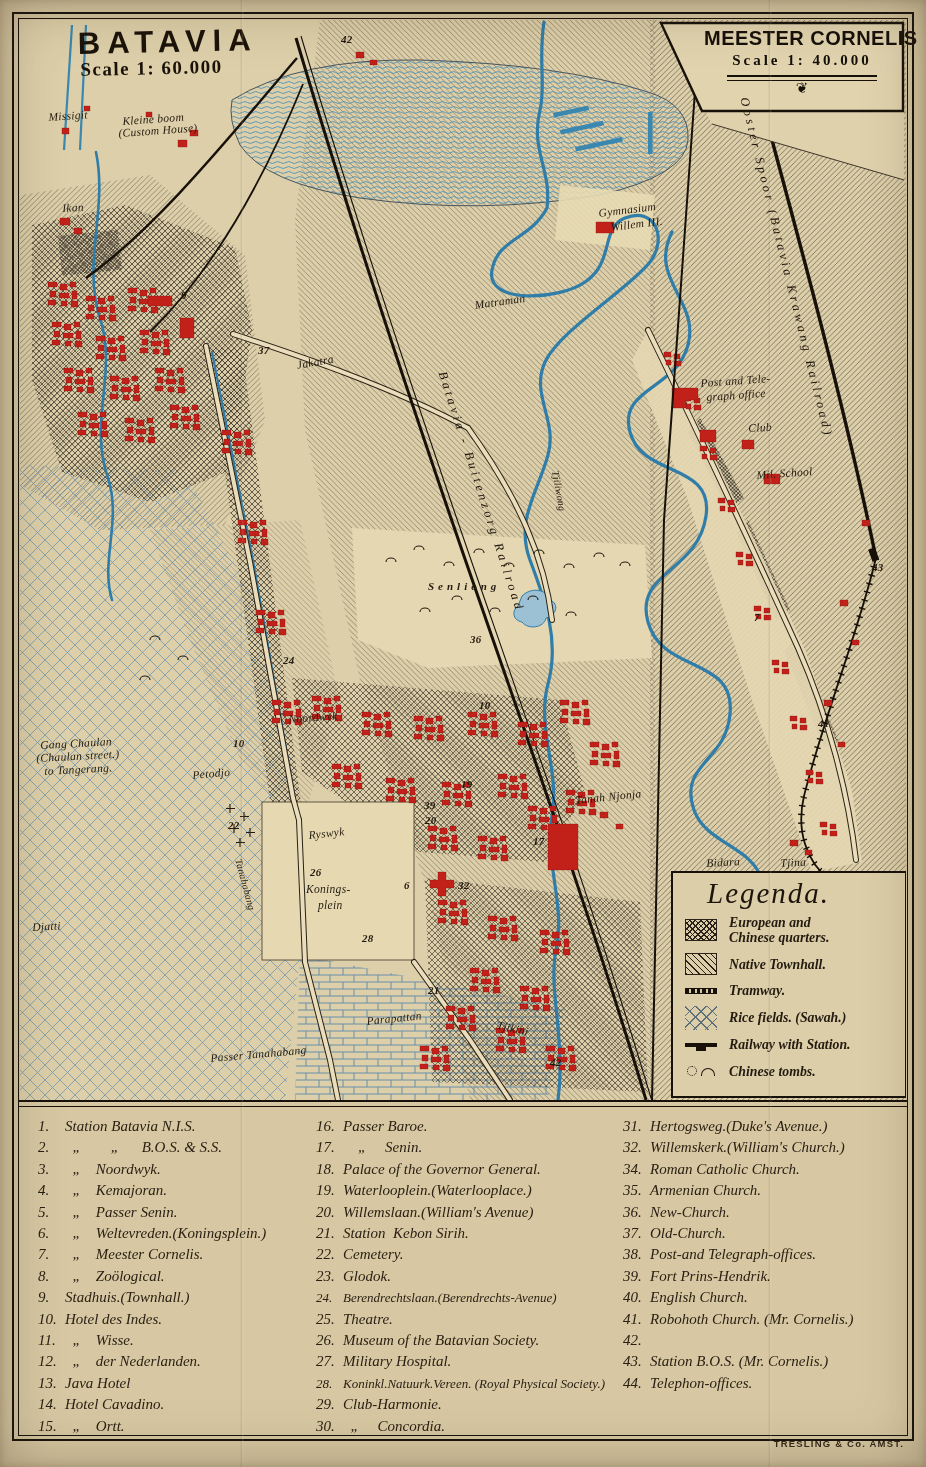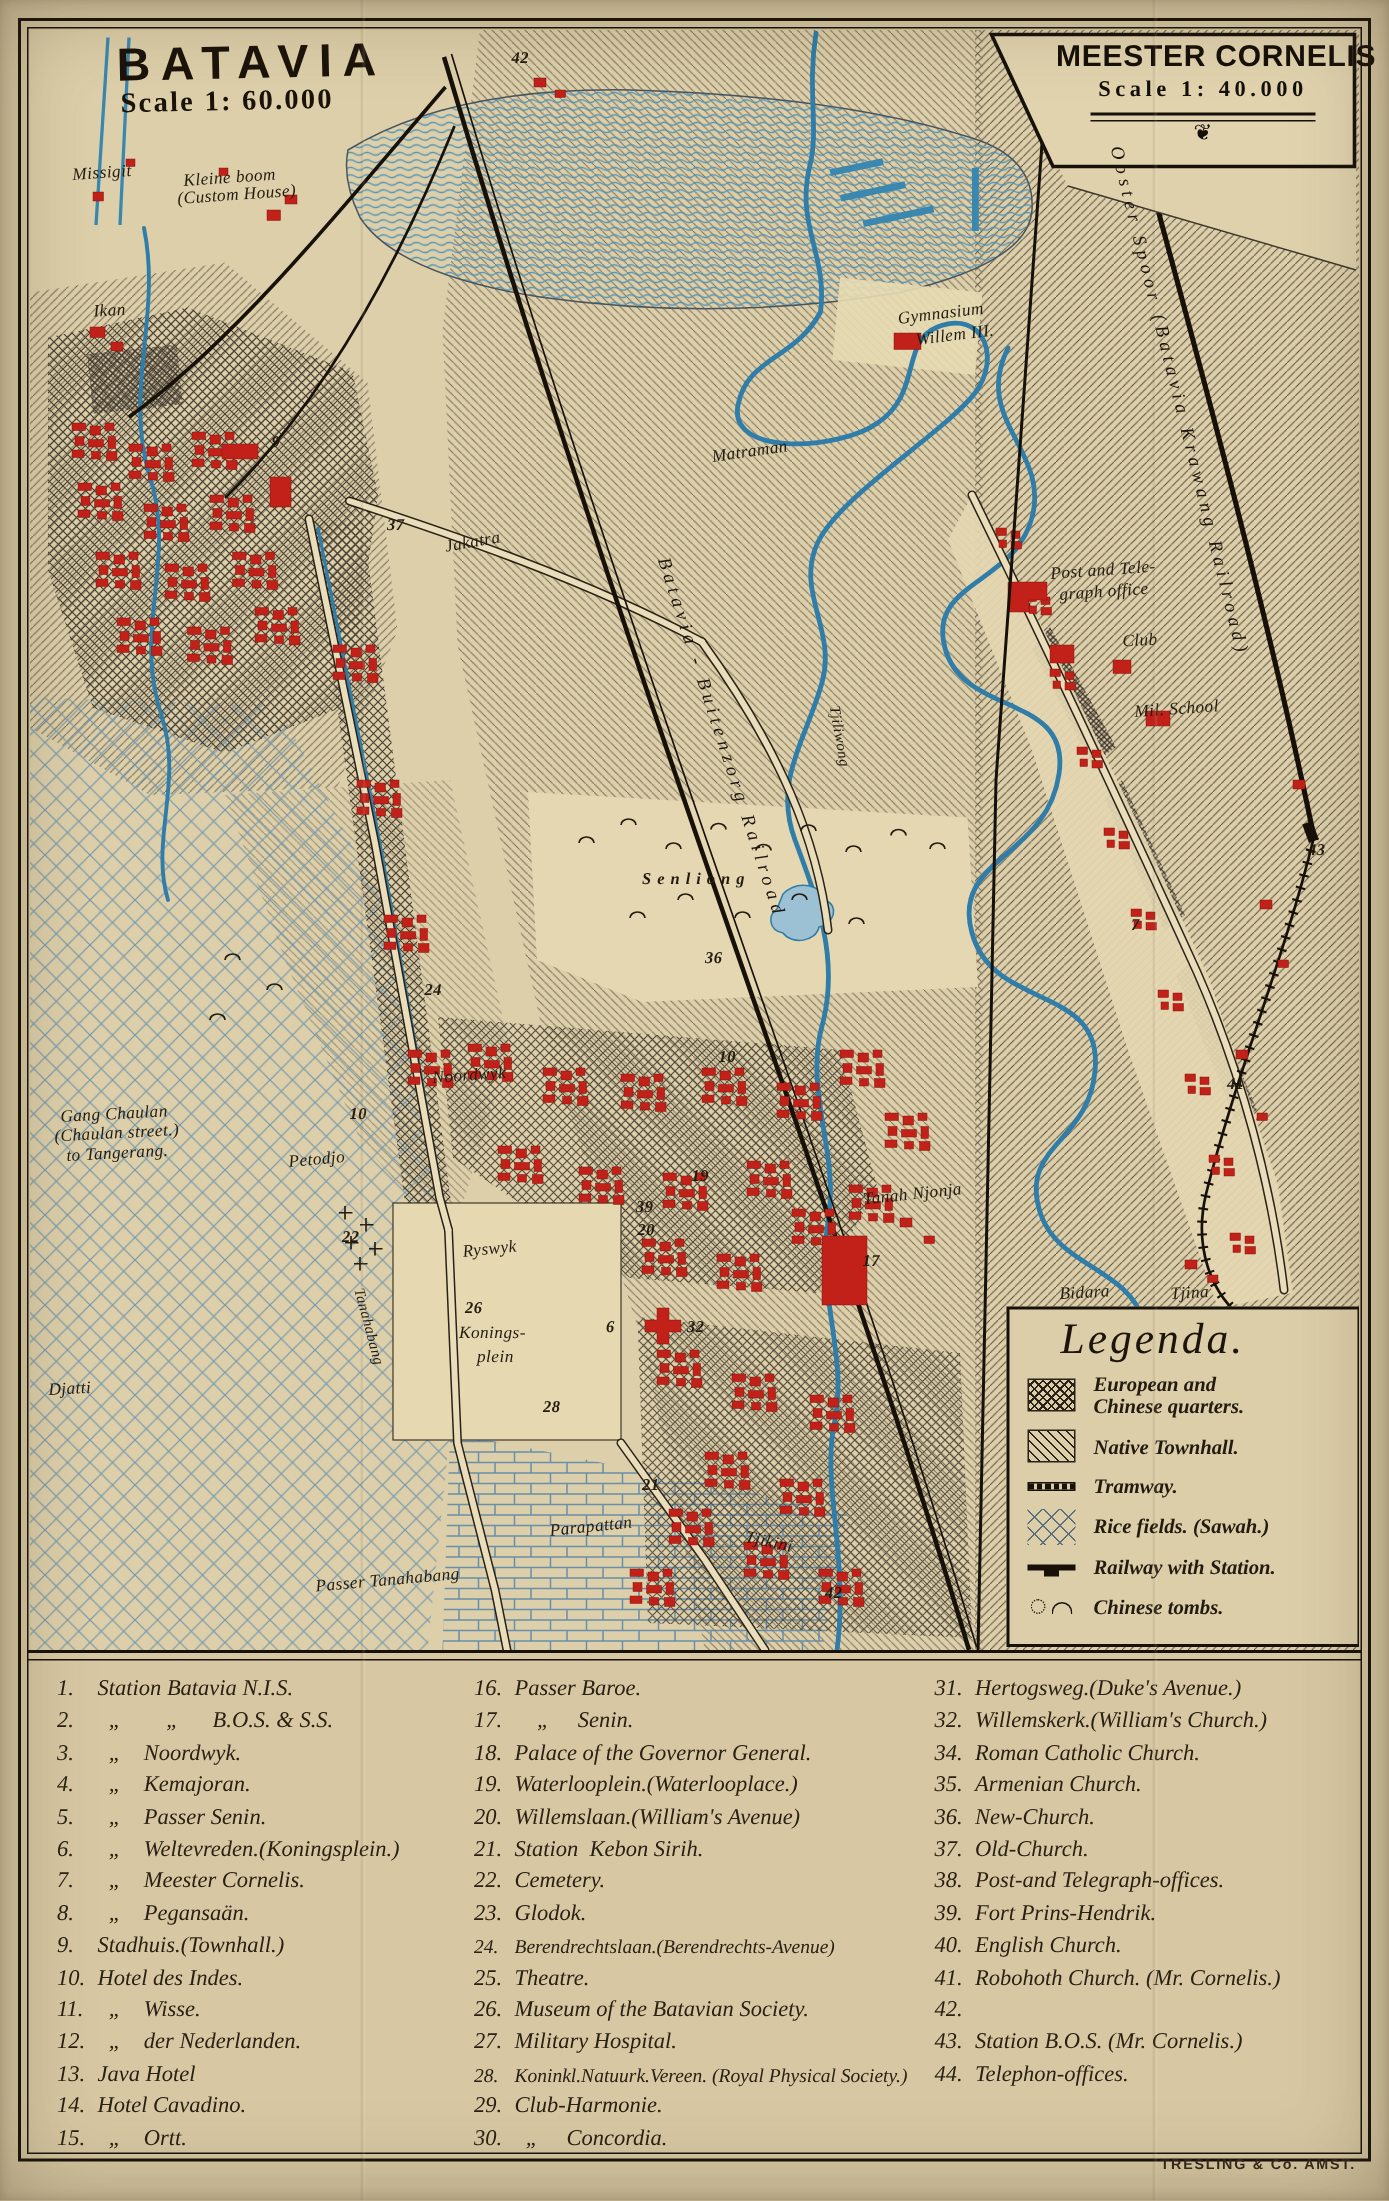--- a/index.html
+++ b/index.html
@@ -375,21 +375,21 @@
       <div class="mlbl num" style="left: 181px; top: 290px;">9</div>
       <div class="mlbl num" style="left: 258px; top: 345px;">37</div>
       <div class="mlbl num" style="left: 283px; top: 655px;">24</div>
       <div class="mlbl num" style="left: 470px; top: 634px;">36</div>
       <div class="mlbl num" style="left: 479px; top: 700px;">10</div>
       <div class="mlbl num" style="left: 233px; top: 738px;">10</div>
       <div class="mlbl num" style="left: 228px; top: 820px;">22</div>
       <div class="mlbl num" style="left: 461px; top: 779px;">19</div>
       <div class="mlbl num" style="left: 424px; top: 800px;">39</div>
       <div class="mlbl num" style="left: 425px; top: 815px;">20</div>
-      <div class="mlbl num" style="left: 533px; top: 836px; margin-left: 42px;">17</div>
+      <div class="mlbl num" style="left: 533px; top: 836px;">17</div>
       <div class="mlbl num" style="left: 310px; top: 867px;">26</div>
       <div class="mlbl num" style="left: 404px; top: 880px;">6</div>
       <div class="mlbl num" style="left: 458px; top: 880px;">32</div>
       <div class="mlbl num" style="left: 362px; top: 933px;">28</div>
       <div class="mlbl num" style="left: 428px; top: 985px;">21</div>
       <div class="mlbl num" style="left: 550px; top: 1057px;">42</div>
       <div class="mlbl num" style="left: 754px; top: 612px;">7</div>
       <div class="mlbl num" style="left: 818px; top: 718px;">41</div>
       <div class="mlbl num" style="left: 872px; top: 562px;">43</div>
     </div>
@@ -452,21 +452,21 @@
         <div class="idx-row">
     <span class="idx-num">6.</span>
     <span class="idx-lbl">  „    Weltevreden.(Koningsplein.)</span>
   </div>
         <div class="idx-row">
     <span class="idx-num">7.</span>
     <span class="idx-lbl">  „    Meester Cornelis.</span>
   </div>
         <div class="idx-row">
     <span class="idx-num">8.</span>
-    <span class="idx-lbl">  „    Pegansaän.</span>
+    <span class="idx-lbl">  „    Zoölogical.</span>
   </div>
         <div class="idx-row">
     <span class="idx-num">9.</span>
     <span class="idx-lbl">Stadhuis.(Townhall.)</span>
   </div>
         <div class="idx-row">
     <span class="idx-num">10.</span>
     <span class="idx-lbl">Hotel des Indes.</span>
   </div>
         <div class="idx-row">

